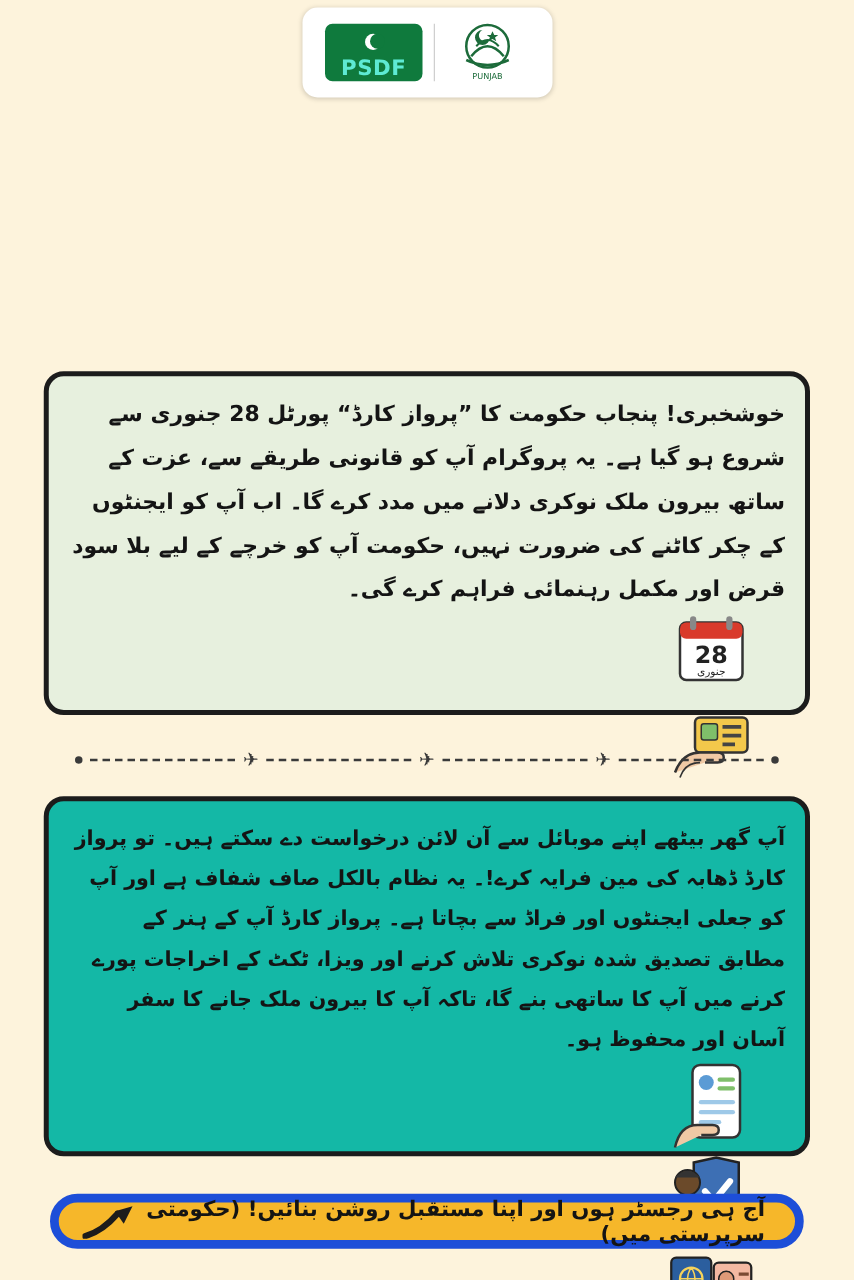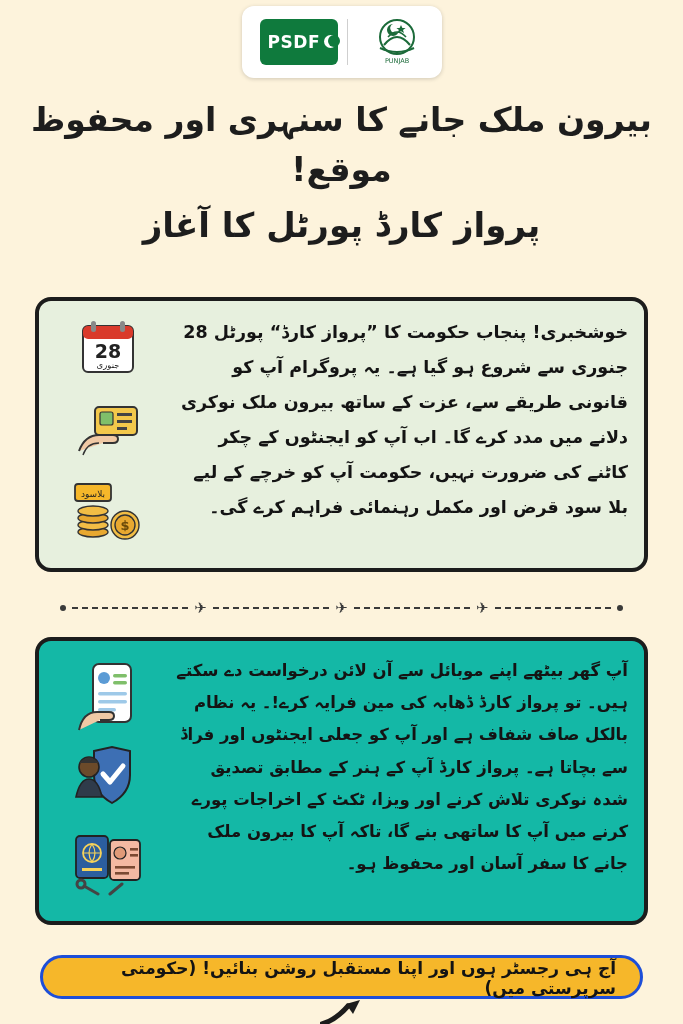--- a/index.html
+++ b/index.html
@@ -23,36 +23,36 @@
     top:6px;left:50%;transform:translateX(-50%);
     width:200px;height:72px;
     background:#ffffff;
     border-radius:12px;
     box-shadow:0 1px 4px rgba(0,0,0,.18);
     display:flex;align-items:center;justify-content:center;
     gap:0px;
   }
   .logo-left{
     width:84px;height:58px;
-    display:flex;align-items:center;justify-content:flex-start;
+    display:flex;align-items:center;justify-content:center;
   }
   .logo-divider{
     width:1px;height:46px;background:#cfcfcf;
   }
   .logo-right{
     width:96px;height:58px;
     display:flex;align-items:center;justify-content:center;
   }
   .psdf-box{
     width:78px;height:46px;
     background:#0f7a3d;
     border-radius:6px;
-    display:flex;flex-direction:row;align-items:center;justify-content:flex-start;
+    display:flex;flex-direction:column;align-items:center;justify-content:flex-end;
     gap:4px;
-    color:#ffffff;
+    color:#5eead4;
   }
   .psdf-text{
     font-size:17px;font-weight:bold;letter-spacing:.5px;
     font-family:"DejaVu Sans","Liberation Sans",sans-serif;
   }
   .crescent{
     position:relative;width:14px;height:14px;
   }
   .crescent:before{
     content:"";position:absolute;left:0;top:0;width:13px;height:13px;
@@ -99,21 +99,21 @@
   }
   .panel-2{
     top:637px;height:288px;
     background:#14b8a6;
     border:4px solid #1c1c1c;
   }
   .panel-inner{
     position:relative;
     width:100%;height:100%;
     display:flex;
-    flex-direction:row;
+    flex-direction:column;
     box-sizing:border-box;
     padding:14px 16px 12px 10px;
   }
   .panel-text{
     flex:1;
     text-align:right;
     direction:rtl;
     color:#141414;
     font-size:17.5px;
     line-height:2.0;
@@ -147,26 +147,25 @@
     transform:rotate(0deg);
   }
   .dot-end{width:6px;height:6px;border-radius:50%;background:#3a3a3a;}
 
   
   .footer{
     position:absolute;
     left:40px;right:40px;
     top:955px;height:44px;
     background:#f6b72a;
-    border:3px solid #1d4ed8;
+    border:7px solid #1d4ed8;
     border-radius:22px;
     display:flex;align-items:center;justify-content:flex-start;
     box-sizing:border-box;
     padding:0 18px;
-    flex-direction:column;
   }
   .footer-text{
     flex:1;
     text-align:right;
     direction:rtl;
     font-size:17px;
     font-weight:bold;
     color:#141414;
     padding-right:6px;
   }
@@ -195,24 +194,20 @@
     </div>
     <div class="logo-divider"></div>
     <div class="logo-right">
       <div class="psdf-box">
         <span class="crescent"></span>
         <span class="psdf-text">PSDF</span>
       </div>
     </div>
   </div>
 
-  <div class="headline">
-    <div class="l1">بیرون ملک جانے کا سنہری اور محفوظ موقع!</div>
-    <div class="l2">پرواز کارڈ پورٹل کا آغاز</div>
-  </div>
 
   <div class="panel panel-1">
     <div class="panel-inner">
       <div class="panel-text">خوشخبری! پنجاب حکومت کا ”پرواز کارڈ“ پورٹل 28 جنوری سے شروع ہو گیا ہے۔ یہ پروگرام آپ کو قانونی طریقے سے، عزت کے ساتھ بیرون ملک نوکری دلانے میں مدد کرے گا۔ اب آپ کو ایجنٹوں کے چکر کاٹنے کی ضرورت نہیں، حکومت آپ کو خرچے کے لیے بلا سود قرض اور مکمل رہنمائی فراہم کرے گی۔</div>
       <div class="panel-icons">
 
         <div class="icon-wrap">
           <svg width="62" height="60" viewBox="0 0 62 60">
             <rect x="6" y="8" width="50" height="46" rx="5" fill="#ffffff" stroke="#333" stroke-width="2"></rect>
             <rect x="6" y="8" width="50" height="13" rx="5" fill="#d93a2b"></rect>

